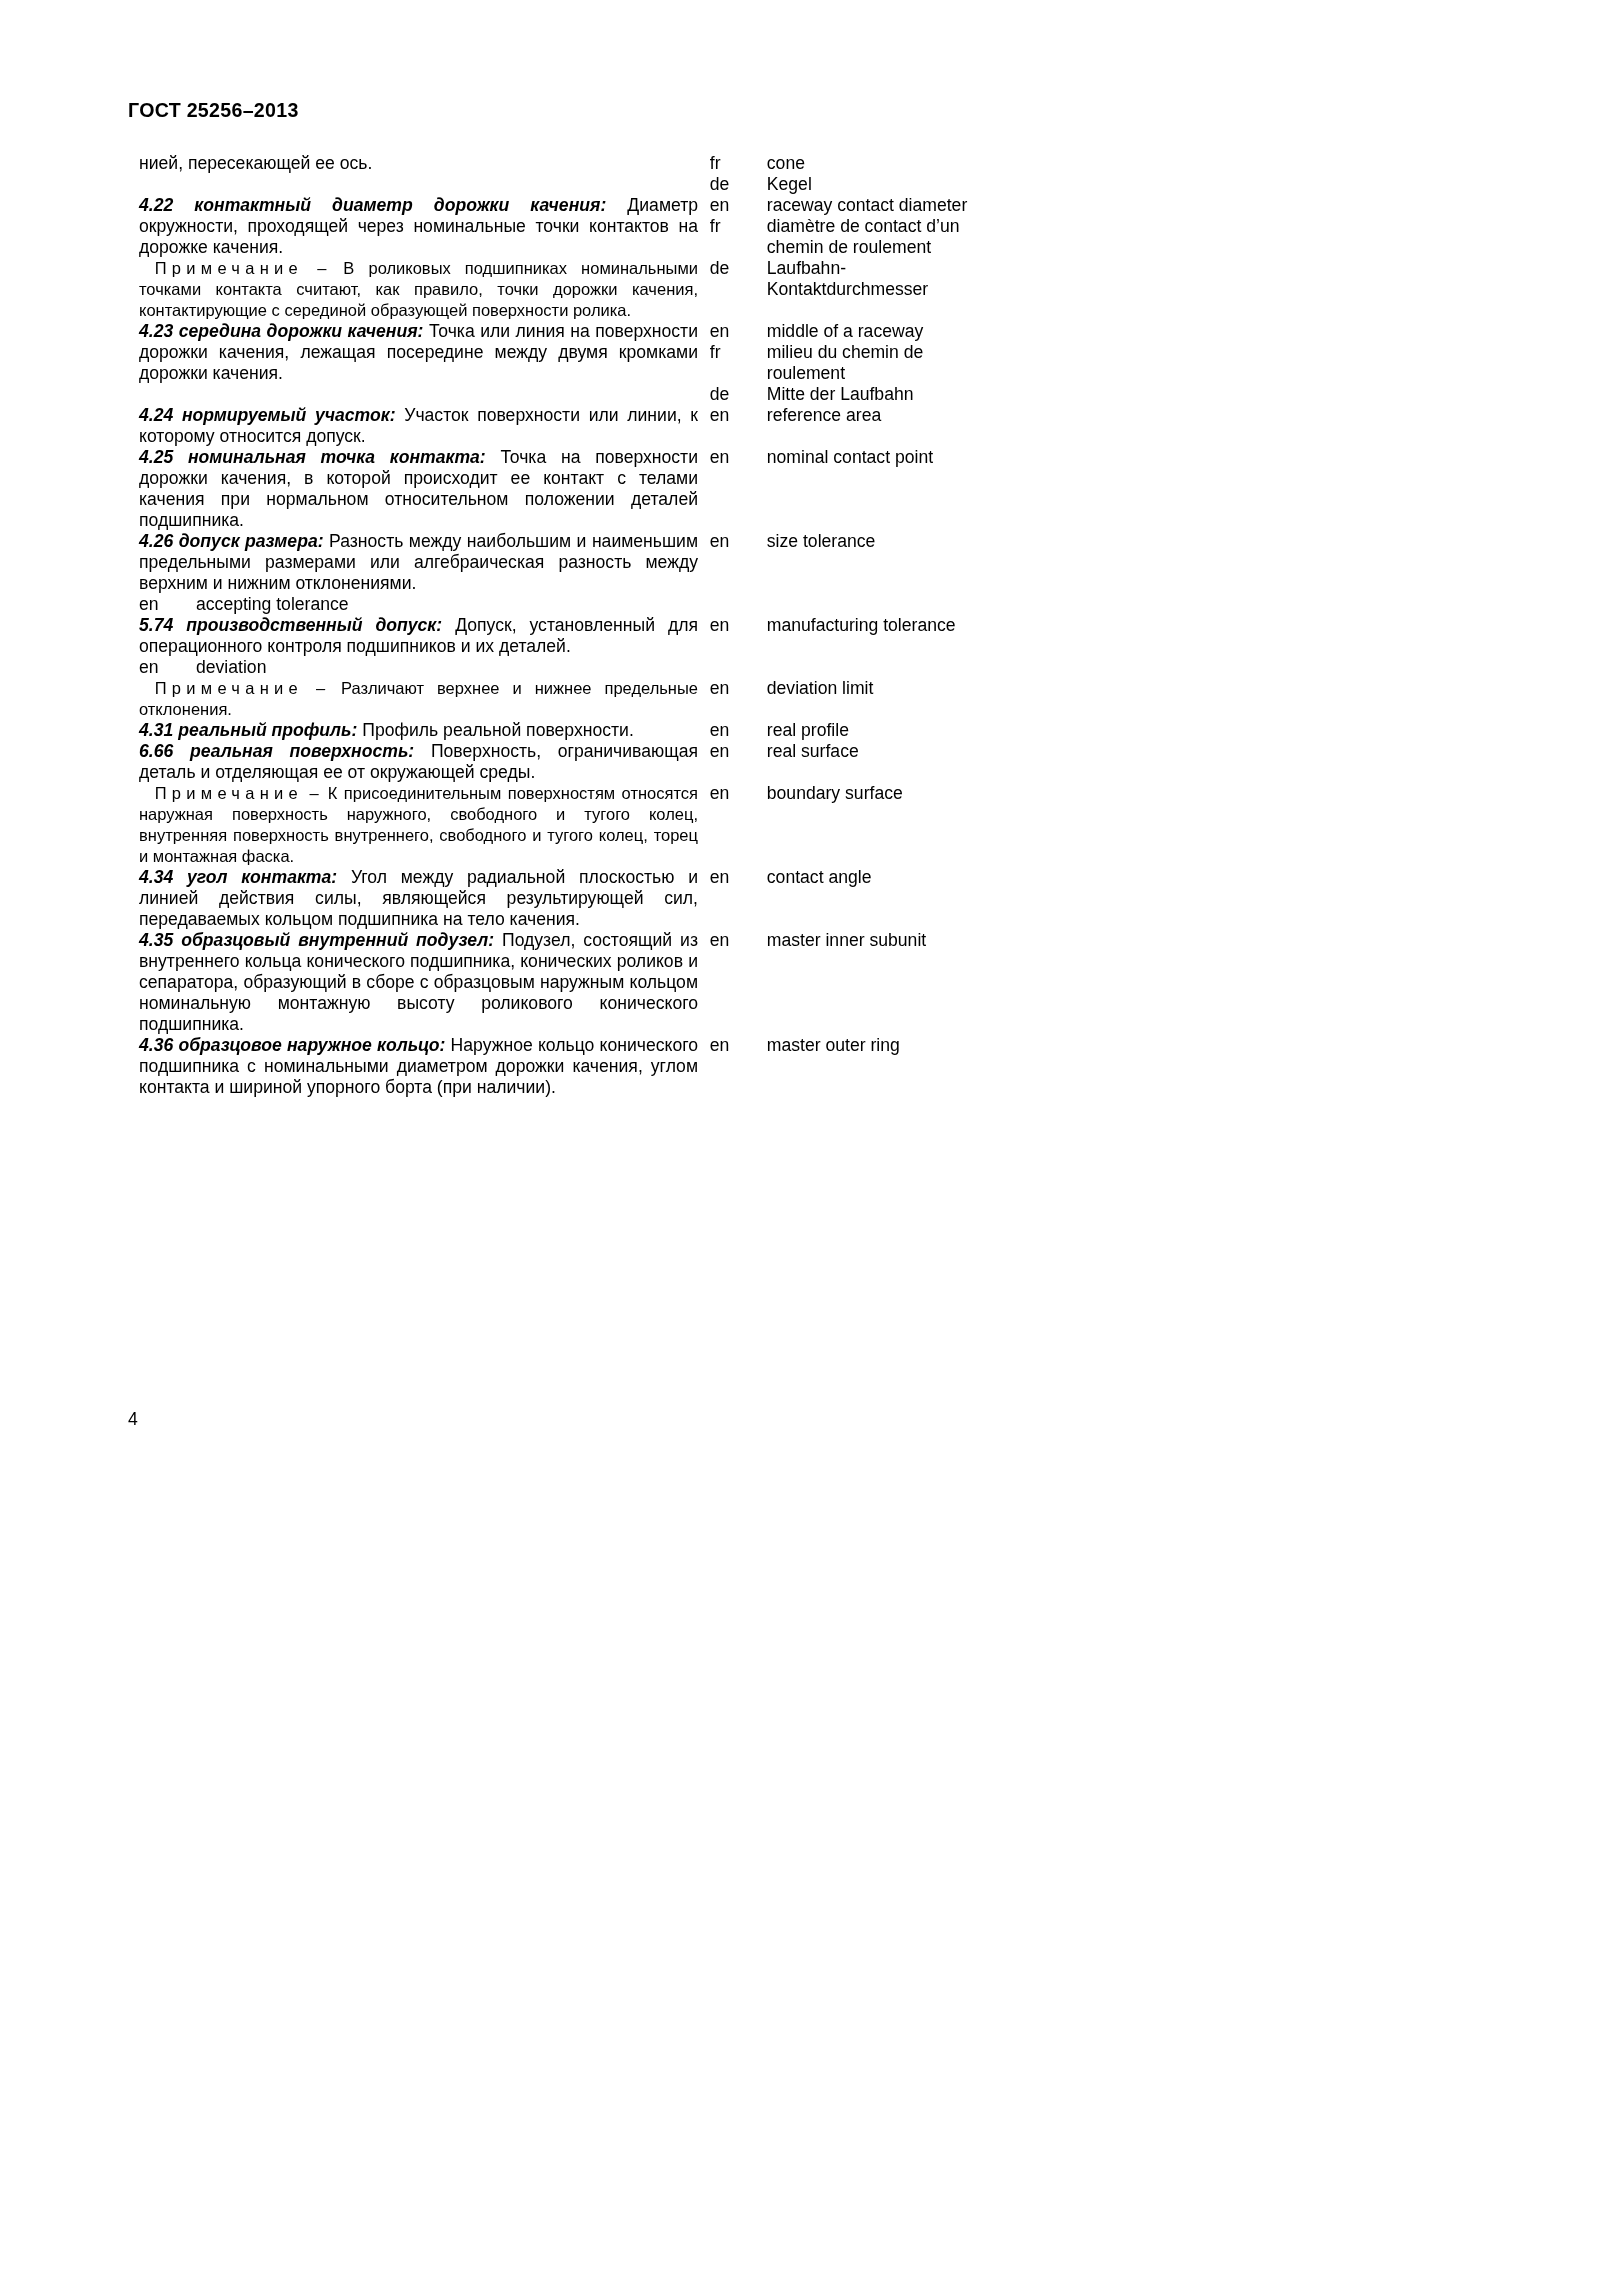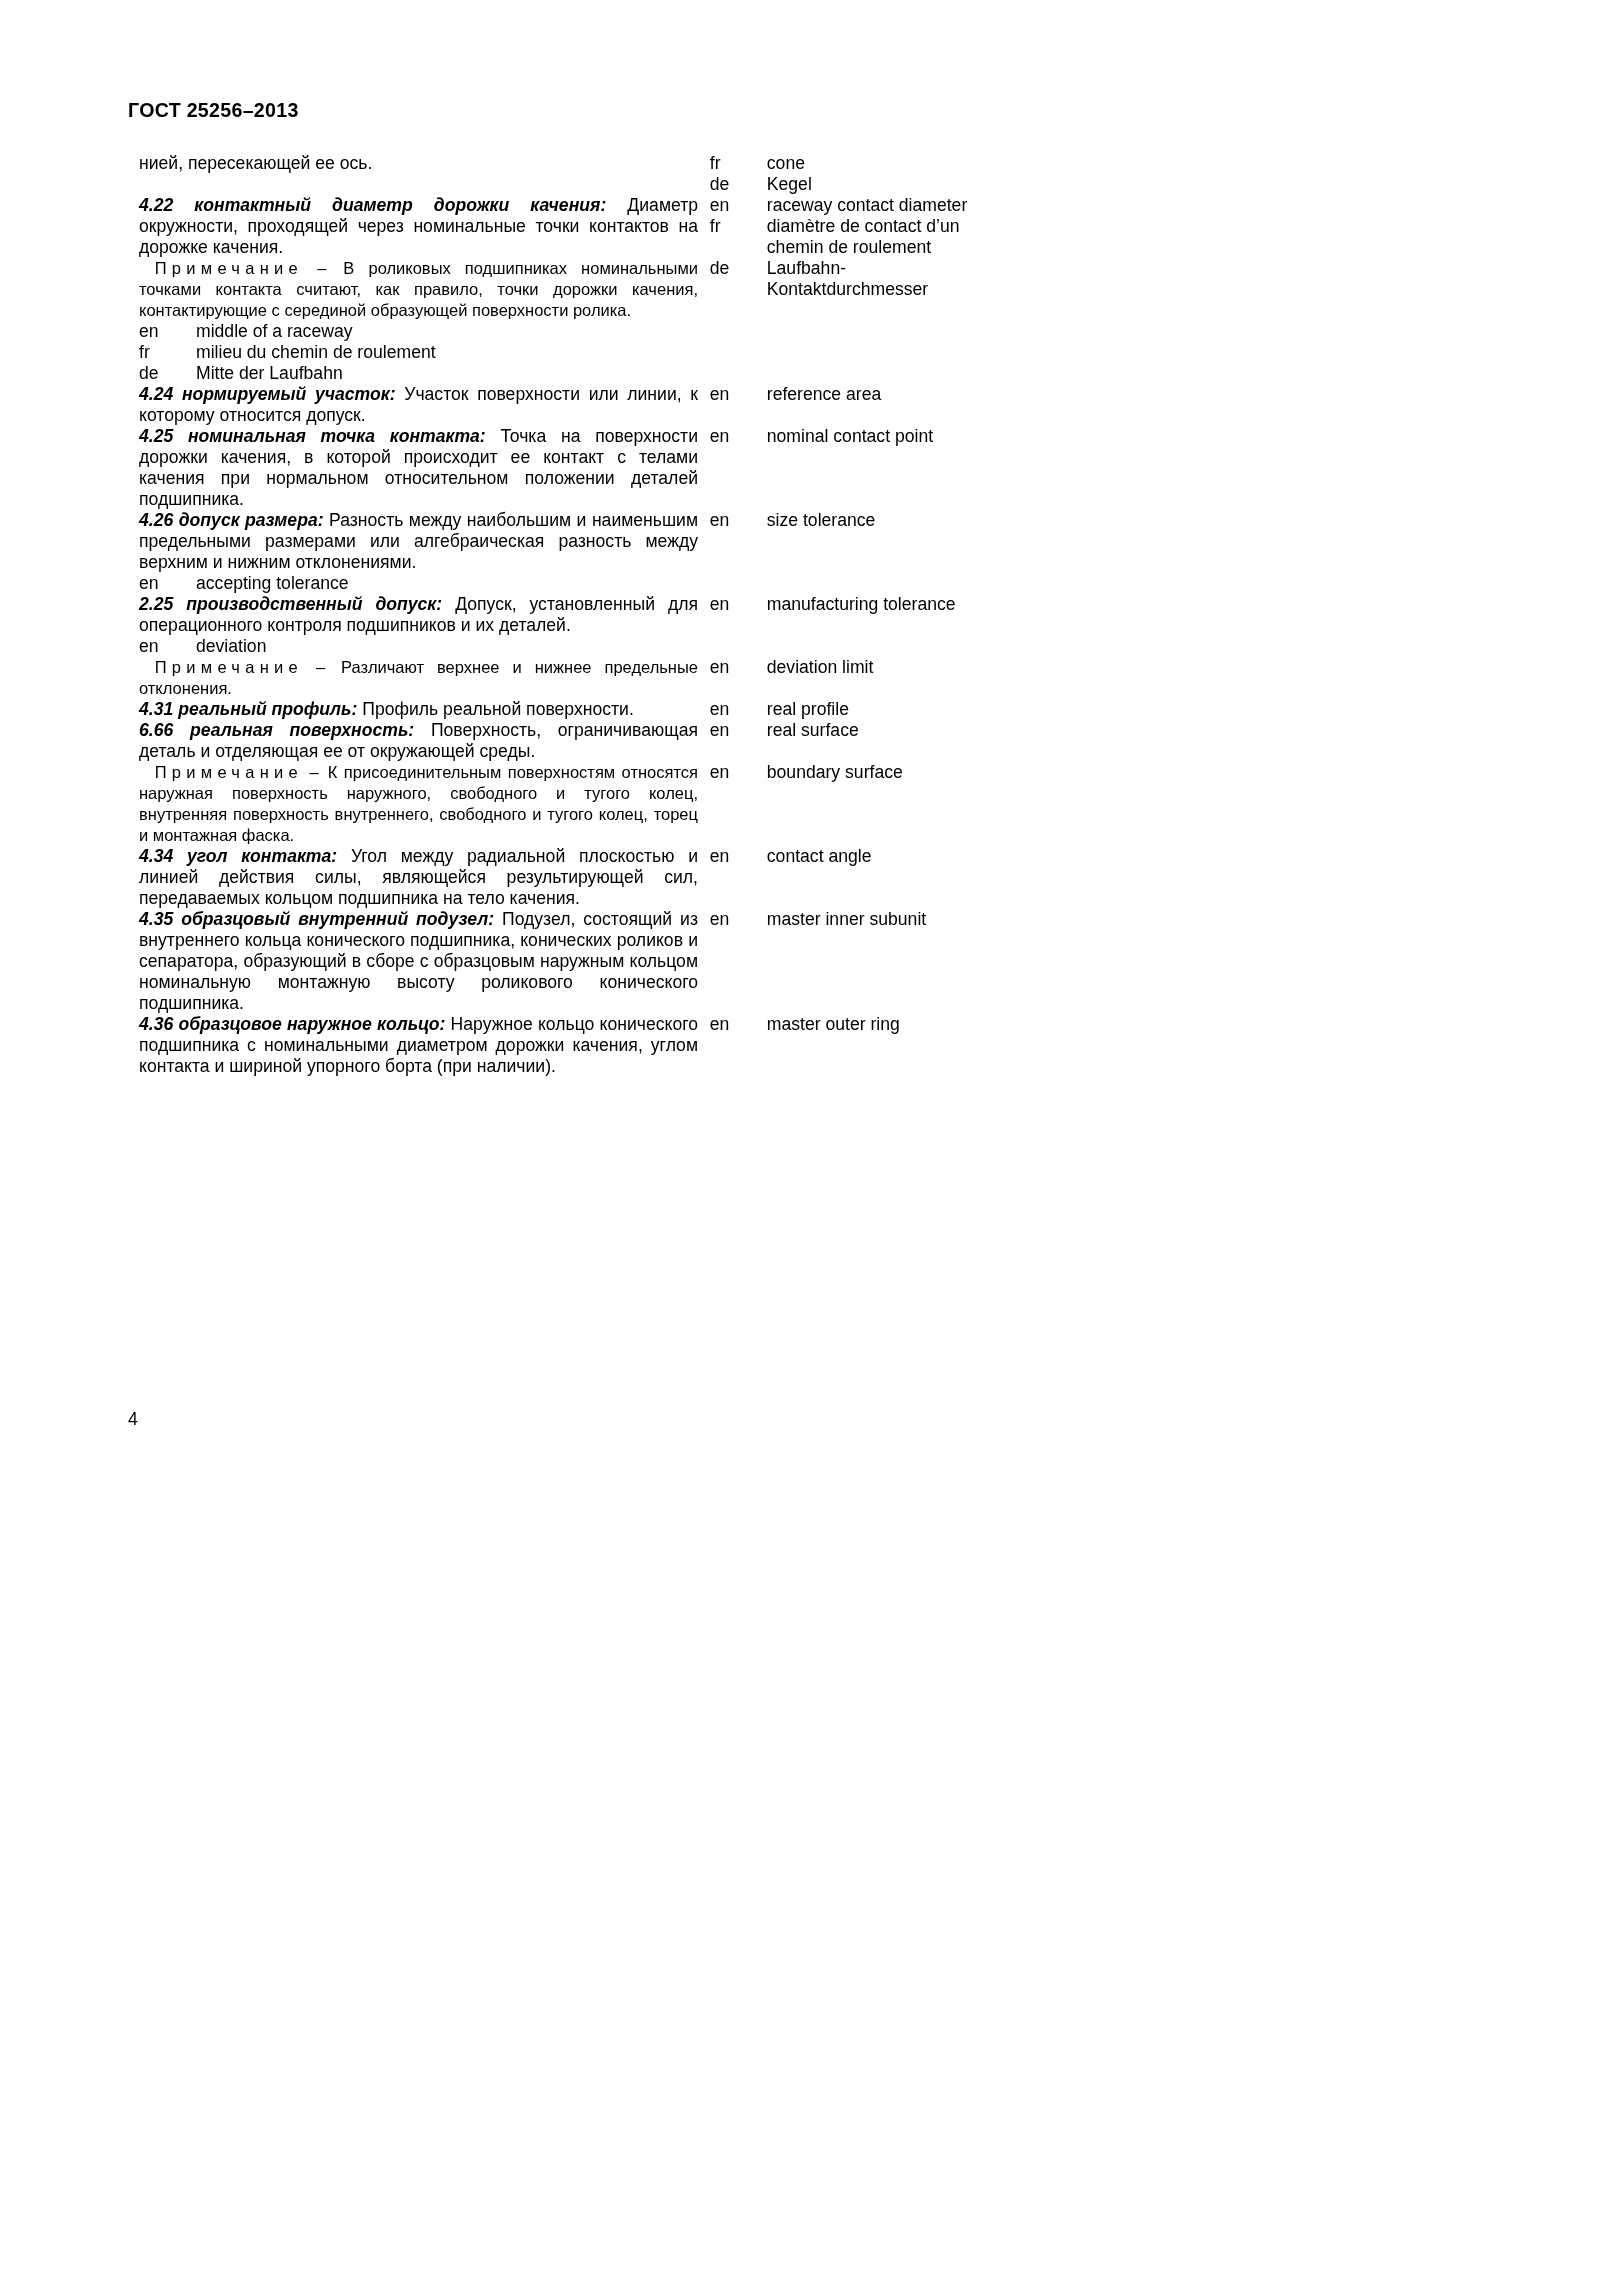--- a/index.html
+++ b/index.html
@@ -125,20 +125,28 @@
   </div>
 
   <div class="trans-row">
     <span class="lang">de</span>
     <span class="trans-text">Laufbahn-Kontaktdurchmesser</span>
   </div>
 </div>
   </section>
 
   <section class="entry">
+    <div class="entry-left">
+      <p class="def" lang="ru">
+        <span class="term-number">4.23</span>
+        <span class="term-name">середина дорожки качения:</span>
+        <span class="term-text">Точка или линия на поверхности дорожки качения, лежащая посередине между двумя кромками дорожки качения.</span>
+      </p>
+
+    </div>
     <div class="entry-right">
   <div class="trans-row">
     <span class="lang">en</span>
     <span class="trans-text">middle of a raceway</span>
   </div>
 
   <div class="trans-row">
     <span class="lang">fr</span>
     <span class="trans-text">milieu du chemin de roulement</span>
   </div>
@@ -206,21 +214,21 @@
   <div class="trans-row">
     <span class="lang">en</span>
     <span class="trans-text">accepting tolerance</span>
   </div>
 </div>
   </section>
 
   <section class="entry">
     <div class="entry-left">
       <p class="def" lang="ru">
-        <span class="term-number">2.25</span>
+        <span class="term-number">5.74</span>
         <span class="term-name">производственный допуск:</span>
         <span class="term-text">Допуск, установленный для операционного контроля подшипников и их деталей.</span>
       </p>
 
     </div>
     <div class="entry-right">
   <div class="trans-row">
     <span class="lang">en</span>
     <span class="trans-text">manufacturing tolerance</span>
   </div>

